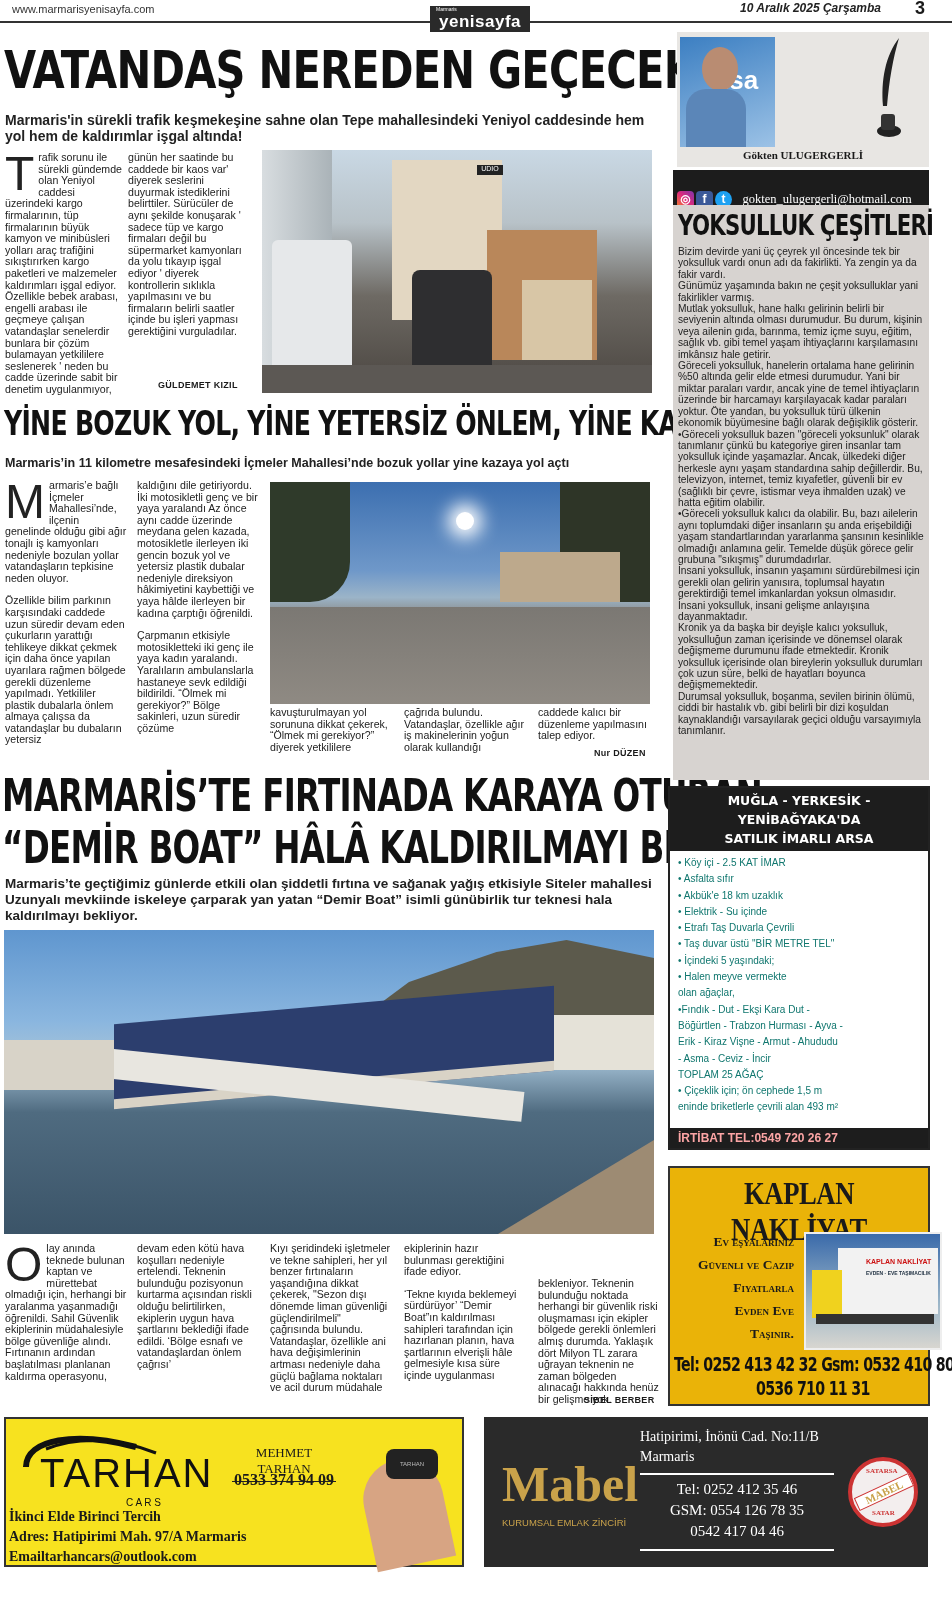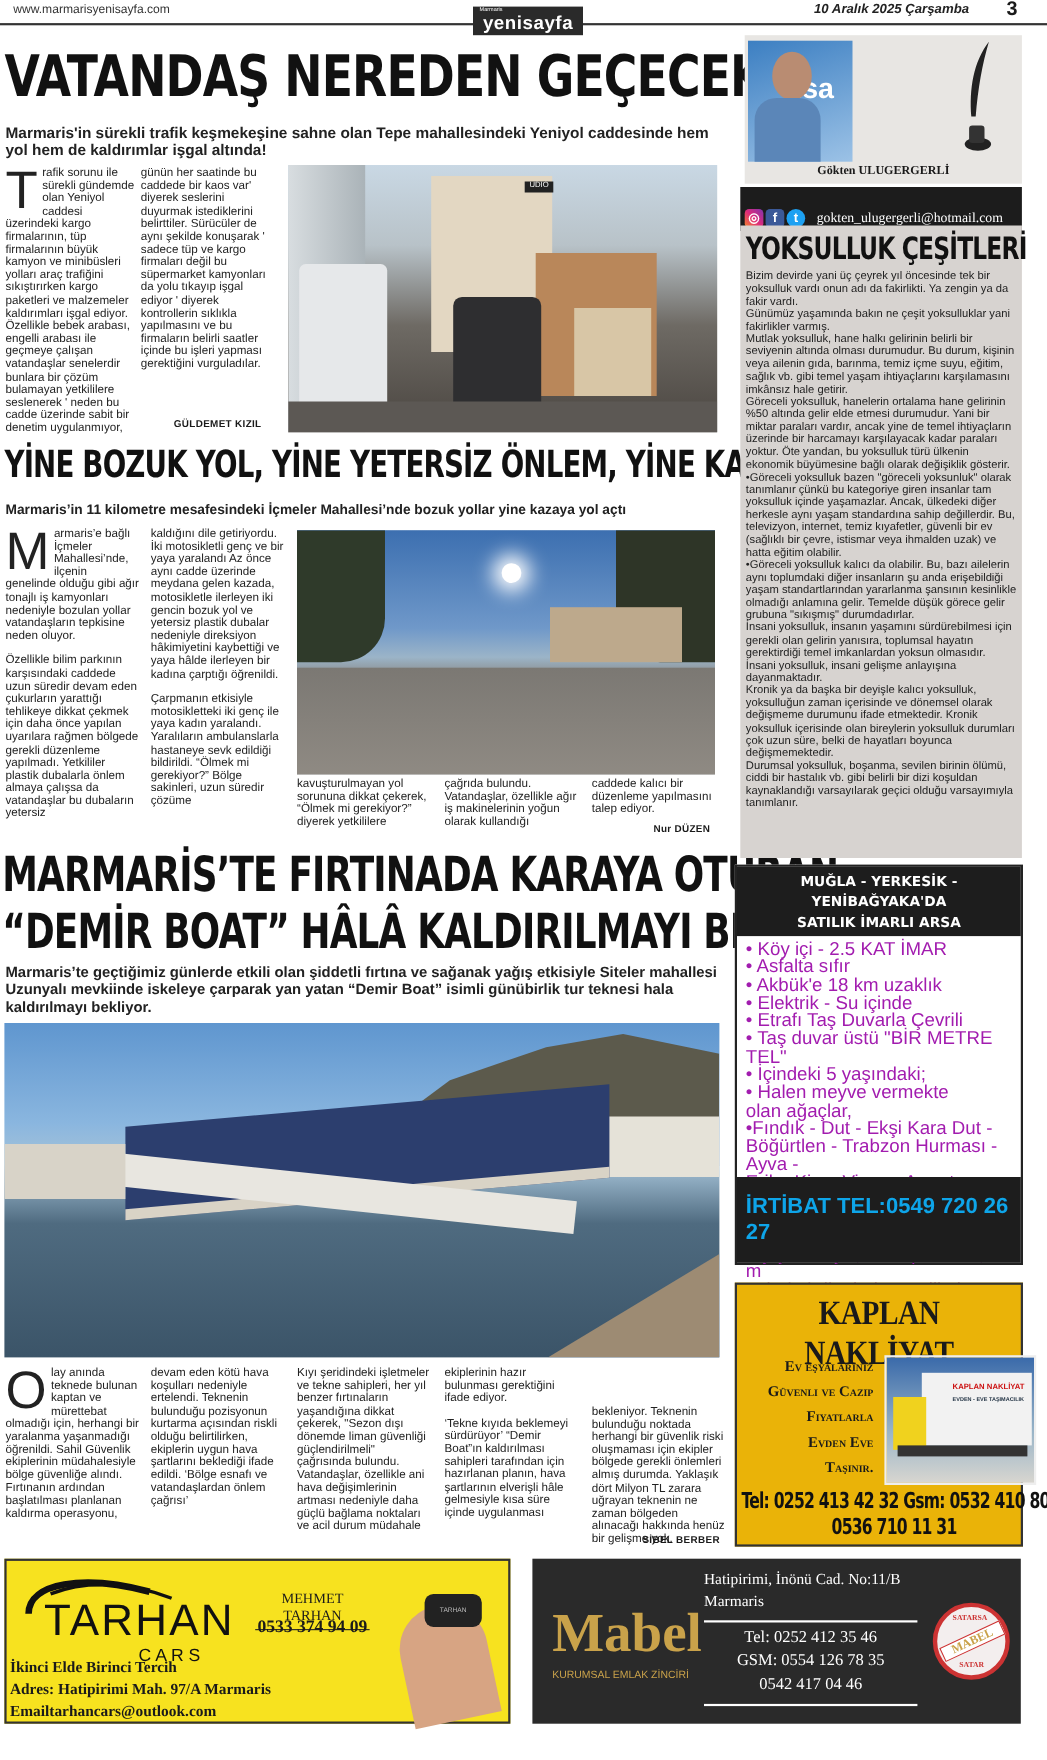--- a/index.html
+++ b/index.html
@@ -20,22 +20,22 @@
 .dropcap{float:left;font-size:48px;line-height:40px;margin:2px 4px 0 0;font-weight:normal}
 .byline{font-size:9px;font-weight:bold;letter-spacing:.3px}
 .photo{overflow:hidden}
 
 .colpanel{background:#d7d3d0}
 .colpanel p{font-size:10.2px;line-height:11.4px;color:#222}
 .social{background:#1c1c1c;color:#fff}
 .ico{display:inline-block;width:17px;height:17px;border-radius:4px;color:#fff;font-size:12px;font-weight:bold;text-align:center;line-height:17px;margin-right:2px;vertical-align:middle}
 .adbox{border:2px solid #222;background:#fff}
 .adhead{background:#1d1d1d;color:#fff;text-align:center;font-weight:bold;font-family:"DejaVu Sans",sans-serif}
-.adlist{font-size:17px;line-height:16.3px;color:#a21caf;padding:4px 8px}
-.irtibat{background:#1d1d1d;color:#0ea5e9;font-size:20px;font-weight:bold;padding:16px 8px}
+.adlist{font-size:10px;line-height:16.3px;color:#0f766e;padding:4px 8px}
+.irtibat{background:#1d1d1d;color:#fca5a5;font-size:12px;font-weight:bold;padding:3px 8px}
 .kaplan{background:#eab308;border:2px solid #333}
 .yellow{background:#f7e21f;border:2px solid #333}
 .mabel{background:#2a2a2a}
 .serif{font-family:"Liberation Serif",serif}
 </style>
 </head>
 <body>
 
 <div class="abs topbar">
   <div class="abs url">www.marmarisyenisayfa.com</div>
@@ -195,21 +195,21 @@
   <div class="abs headline" style="left:86px;top:208px;font-size:20px;transform:scaleX(0.71);">0536 710 11 31</div>
 </div>
 
 <div class="abs yellow" style="left:4px;top:1417px;width:460px;height:150px;">
   <div class="abs" style="left:10px;top:10px;width:190px;height:80px;">
     <svg class="abs" style="left:0;top:0" width="190" height="40" viewBox="0 0 190 40">
         <path d="M10 38 C10 10 60 2 120 18" stroke="#111" stroke-width="6" fill="none"></path>
         <path d="M30 20 C60 8 100 8 140 24" stroke="#111" stroke-width="3" fill="none"></path>
       </svg>
     <div class="abs" style="left:24px;top:22px;font-size:40px;letter-spacing:2px;font-weight:normal;color:#111;">TARHAN</div>
-    <div class="abs" style="left:110px;top:68px;font-size:16px;color:#111;">C A R S</div>
+    <div class="abs" style="left:110px;top:68px;font-size:10px;color:#111;">C A R S</div>
   </div>
   <div class="abs serif" style="left:226px;top:26px;width:104px;text-align:center;font-size:13px;border-bottom:1.5px solid #222;padding-bottom:4px;">MEHMET TARHAN</div>
   <div class="abs serif" style="left:226px;top:52px;width:104px;text-align:center;font-size:16px;font-weight:bold;">0533 374 94 09</div>
   <div class="abs serif" style="left:3px;top:88px;font-size:14px;font-weight:bold;line-height:20px;">
     <div>İkinci Elde Birinci Tercih</div>
     <div>Adres: Hatipirimi Mah. 97/A Marmaris</div>
     <div>Emailtarhancars@outlook.com</div>
   </div>
   <div class="abs" style="left:330px;top:10px;width:126px;height:136px;">
     <div class="abs" style="left:30px;top:30px;width:80px;height:106px;background:#d7a483;border-radius:40px 40px 0 0;transform:rotate(-12deg);"></div>

